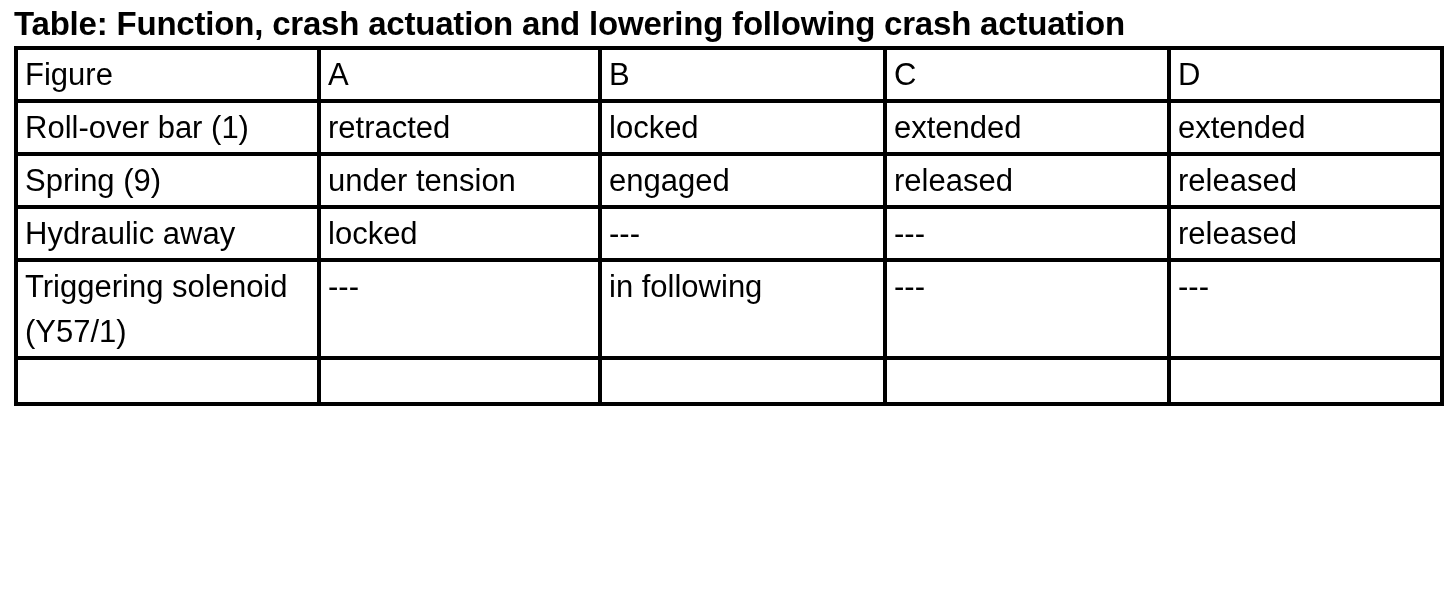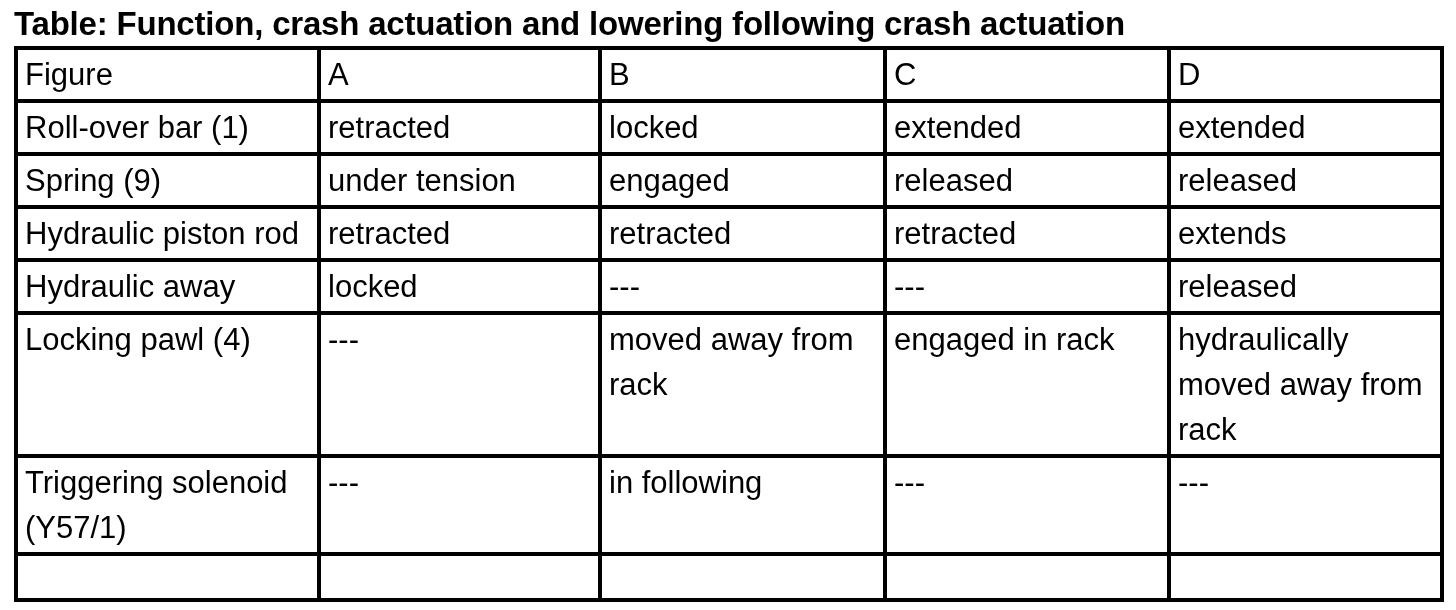--- a/index.html
+++ b/index.html
@@ -73,39 +73,25 @@
         <td>extended</td>
       </tr>
       <tr>
         <td>Spring (9)</td>
         <td>under tension</td>
         <td>engaged</td>
         <td>released</td>
         <td>released</td>
       </tr>
       <tr>
-        <td>Hydraulic piston rod</td>
-        <td>retracted</td>
-        <td>retracted</td>
-        <td>retracted</td>
-        <td>extends</td>
-      </tr>
-      <tr>
         <td>Hydraulic away</td>
         <td>locked</td>
         <td>---</td>
         <td>---</td>
         <td>released</td>
-      </tr>
-      <tr class="row-tall">
-        <td>Locking pawl (4)</td>
-        <td>---</td>
-        <td>moved away from rack</td>
-        <td>engaged in rack</td>
-        <td>hydraulically moved away from rack</td>
       </tr>
       <tr class="row-two">
         <td>Triggering solenoid (Y57/1)</td>
         <td>---</td>
         <td>in following</td>
         <td>---</td>
         <td>---</td>
       </tr>
       <tr class="row-partial">
         <td></td>

